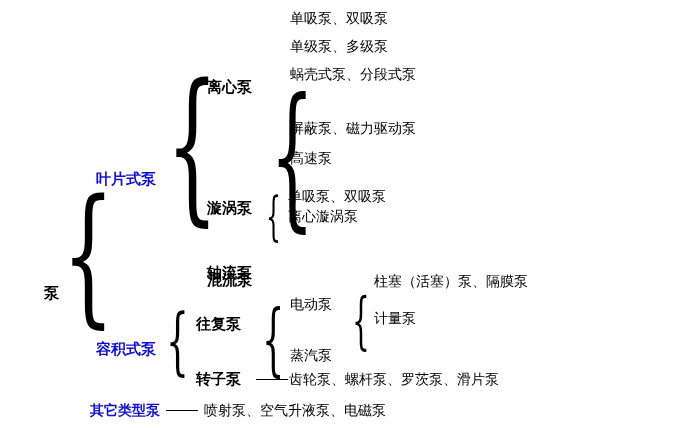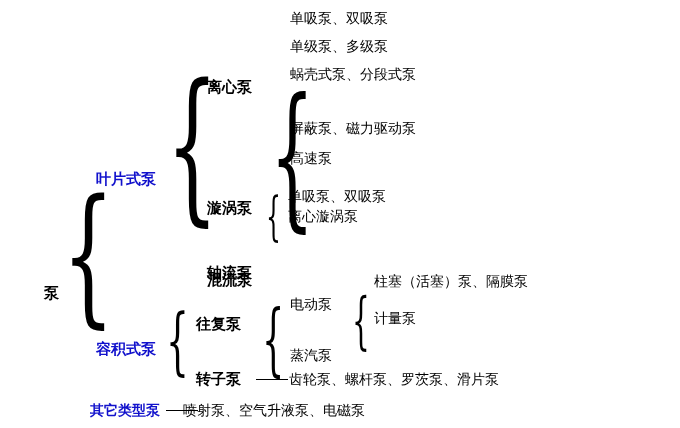--- a/index.html
+++ b/index.html
@@ -76,15 +76,15 @@
 
   <div class="brace" style="left:352px;top:290px;font-size:62px;transform:scaleX(0.45);transform-origin:left center;">{</div>
 
   <div class="lbl" style="left:374px;top:273px;">柱塞（活塞）泵、隔膜泵</div>
   <div class="lbl" style="left:374px;top:310px;">计量泵</div>
 
   <div class="hline" style="left:256px;top:379px;width:32px;"></div>
   <div class="lbl" style="left:289px;top:371px;">齿轮泵、螺杆泵、罗茨泵、滑片泵</div>
 
   <div class="hline" style="left:166px;top:410px;width:32px;"></div>
-  <div class="lbl" style="left:183px;top:402px;">喷射泵、空气升液泵、电磁泵</div>
+  <div class="lbl" style="left:204px;top:402px;">喷射泵、空气升液泵、电磁泵</div>
 
 </div>
 
 </body></html>

